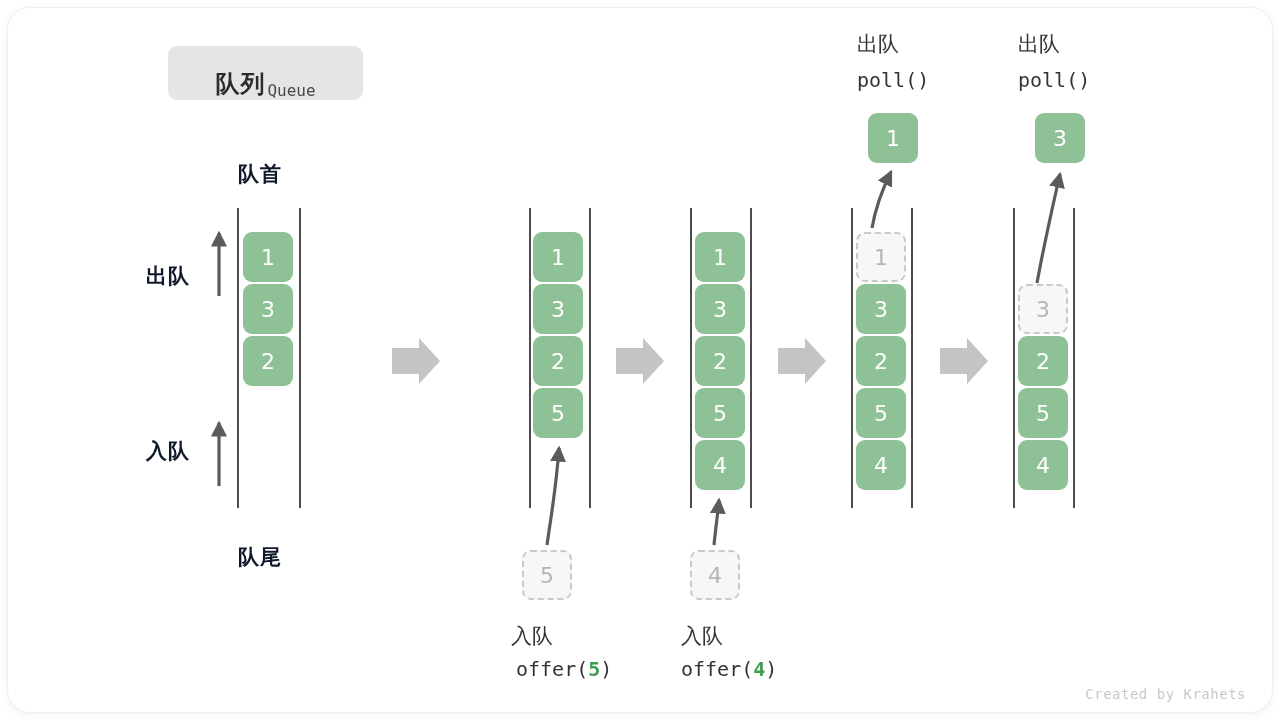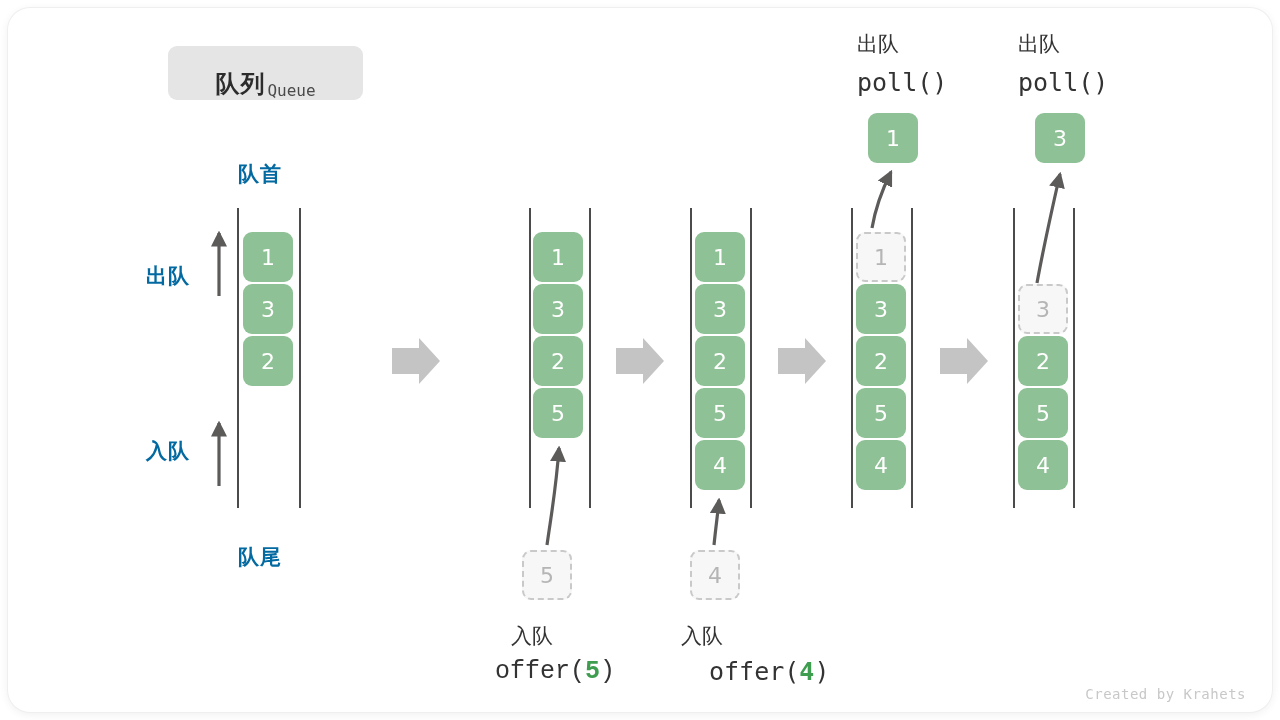--- a/index.html
+++ b/index.html
@@ -59,35 +59,35 @@
   }
   #title-badge .en {
     font-size: 16px;
     color: #4a4a4a;
     font-family: "DejaVu Sans Mono", "Liberation Mono", monospace;
   }
 
   
   .lbl {
     position: absolute;
-    color: #0369a1;
+    color: #0f172a;
     white-space: pre;
   }
   .lbl-cn-bold {
     font-size: 21px;
     font-weight: bold;
     letter-spacing: 1px;
   }
   .lbl-cn {
     font-size: 21px;
     color: #333333;
   }
   .lbl-mono {
     font-family: "DejaVu Sans Mono", "Liberation Mono", monospace;
-    font-size: 25px;
+    font-size: 20px;
     color: #333333;
   }
   .green-arg { color: #3f9d50; font-weight: bold; }
 
   
   .rail {
     position: absolute;
     width: 2px;
     background: #4b4b4b;
   }
@@ -162,35 +162,35 @@
     <div class="rail" style="left:589px; top:208px; height:300px;"></div>
 
     <div class="box solid" style="left:533px; top:232px;">1</div>
     <div class="box solid" style="left:533px; top:284px;">3</div>
     <div class="box solid" style="left:533px; top:336px;">2</div>
     <div class="box solid" style="left:533px; top:388px;">5</div>
 
     <div class="box ghost" style="left:522px; top:550px;">5</div>
 
     <div class="lbl lbl-cn" style="left:511px; top:622px;">入队</div>
-    <div class="lbl lbl-mono" style="left:495px; top:657px;font-family:Liberation Mono, monospace;"><span>offer(</span><span class="green-arg">5</span><span>)</span></div>
+    <div class="lbl lbl-mono" style="left:516px; top:657px;"><span>offer(</span><span class="green-arg">5</span><span>)</span></div>
 
     <div class="rail" style="left:690px; top:208px; height:300px;"></div>
     <div class="rail" style="left:750px; top:208px; height:300px;"></div>
 
     <div class="box solid" style="left:695px; top:232px;">1</div>
     <div class="box solid" style="left:695px; top:284px;">3</div>
     <div class="box solid" style="left:695px; top:336px;">2</div>
     <div class="box solid" style="left:695px; top:388px;">5</div>
     <div class="box solid" style="left:695px; top:440px;">4</div>
 
     <div class="box ghost" style="left:690px; top:550px;">4</div>
 
     <div class="lbl lbl-cn" style="left:681px; top:622px;">入队</div>
-    <div class="lbl lbl-mono" style="left:709px; top:657px;"><span>offer(</span><span class="green-arg">4</span><span>)</span></div>
+    <div class="lbl lbl-mono" style="left:681px; top:657px;"><span>offer(</span><span class="green-arg">4</span><span>)</span></div>
 
     <div class="lbl lbl-cn" style="left:857px; top:30px;">出队</div>
     <div class="lbl lbl-mono" style="left:857px; top:68px;">poll()</div>
 
     <div class="box solid" style="left:868px; top:113px;">1</div>
 
     <div class="rail" style="left:851px; top:208px; height:300px;"></div>
     <div class="rail" style="left:911px; top:208px; height:300px;"></div>
 
     <div class="box ghost" style="left:856px; top:232px;">1</div>

